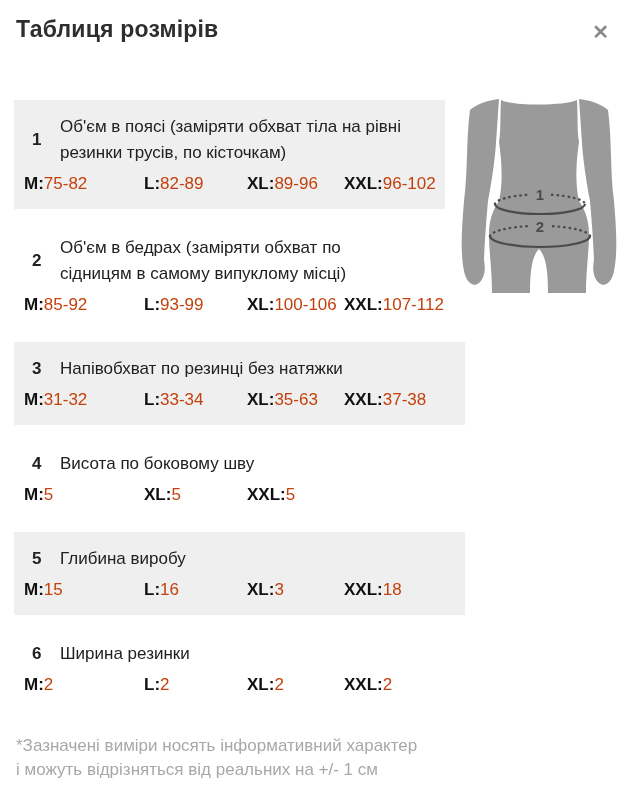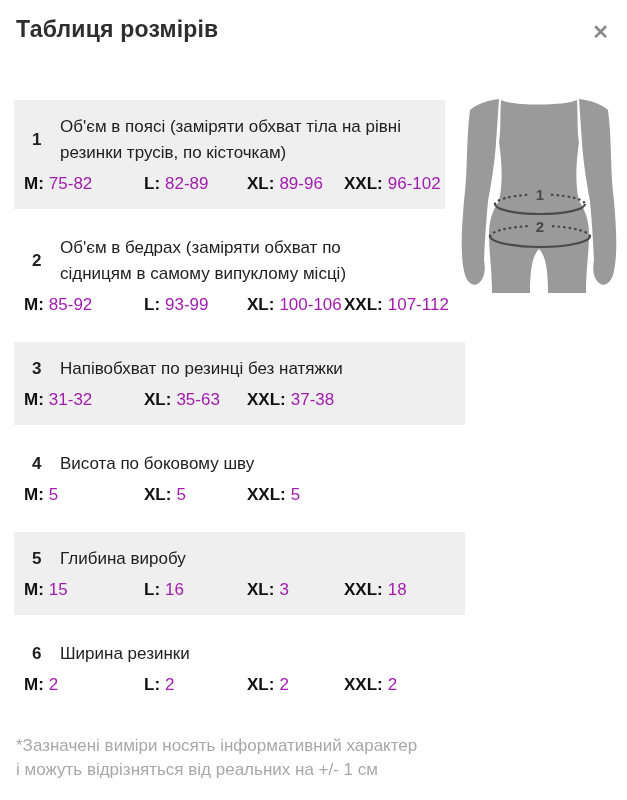--- a/index.html
+++ b/index.html
@@ -23,21 +23,21 @@
   .row-shaded { background:#efefef; }
   .row-narrow { width:431px; }
   .row-top { display:flex; align-items:center; font-size:17px; line-height:26px; }
   .num { flex:0 0 28px; margin-left:18px; font-weight:700; color:#212121; }
   .desc { flex:1; padding-right:0; white-space:pre-line; color:#212121; }
   .vals {
     display:grid; grid-template-columns:120px 103px 97px auto;
     padding-left:10px; margin-top:5px; font-size:17px; line-height:26px;
   }
   .val b { font-weight:700; color:#111; }
-  .val .v { margin-left:5px; color:#a21caf; }
+  .val .v { color:#c2410c; }
   .footnote {
     margin:24px 0 0 2px; font-size:17px; line-height:24px;
     color:#a8a8a8; white-space:pre-line;
   }
   .figure { position:absolute; top:95px; right:4px; width:168px; height:198px; }
   .figure svg { display:block; width:100%; height:100%; }
 </style>
 </head>
 <body>
 
@@ -104,20 +104,21 @@
         </div>
       </div>
 
       <div class="row row-shaded">
         <div class="row-top">
           <span class="num">3</span>
           <span class="desc">Напівобхват по резинці без натяжки</span>
         </div>
         <div class="vals">
           <span class="val"><b>M:</b><span class="v">31-32</span></span>
+          <span class="val"><b>L:</b><span class="v">33-34</span></span>
           <span class="val"><b>XL:</b><span class="v">35-63</span></span>
           <span class="val"><b>XXL:</b><span class="v">37-38</span></span>
         </div>
       </div>
 
       <div class="row">
         <div class="row-top">
           <span class="num">4</span>
           <span class="desc">Висота по боковому шву</span>
         </div>

